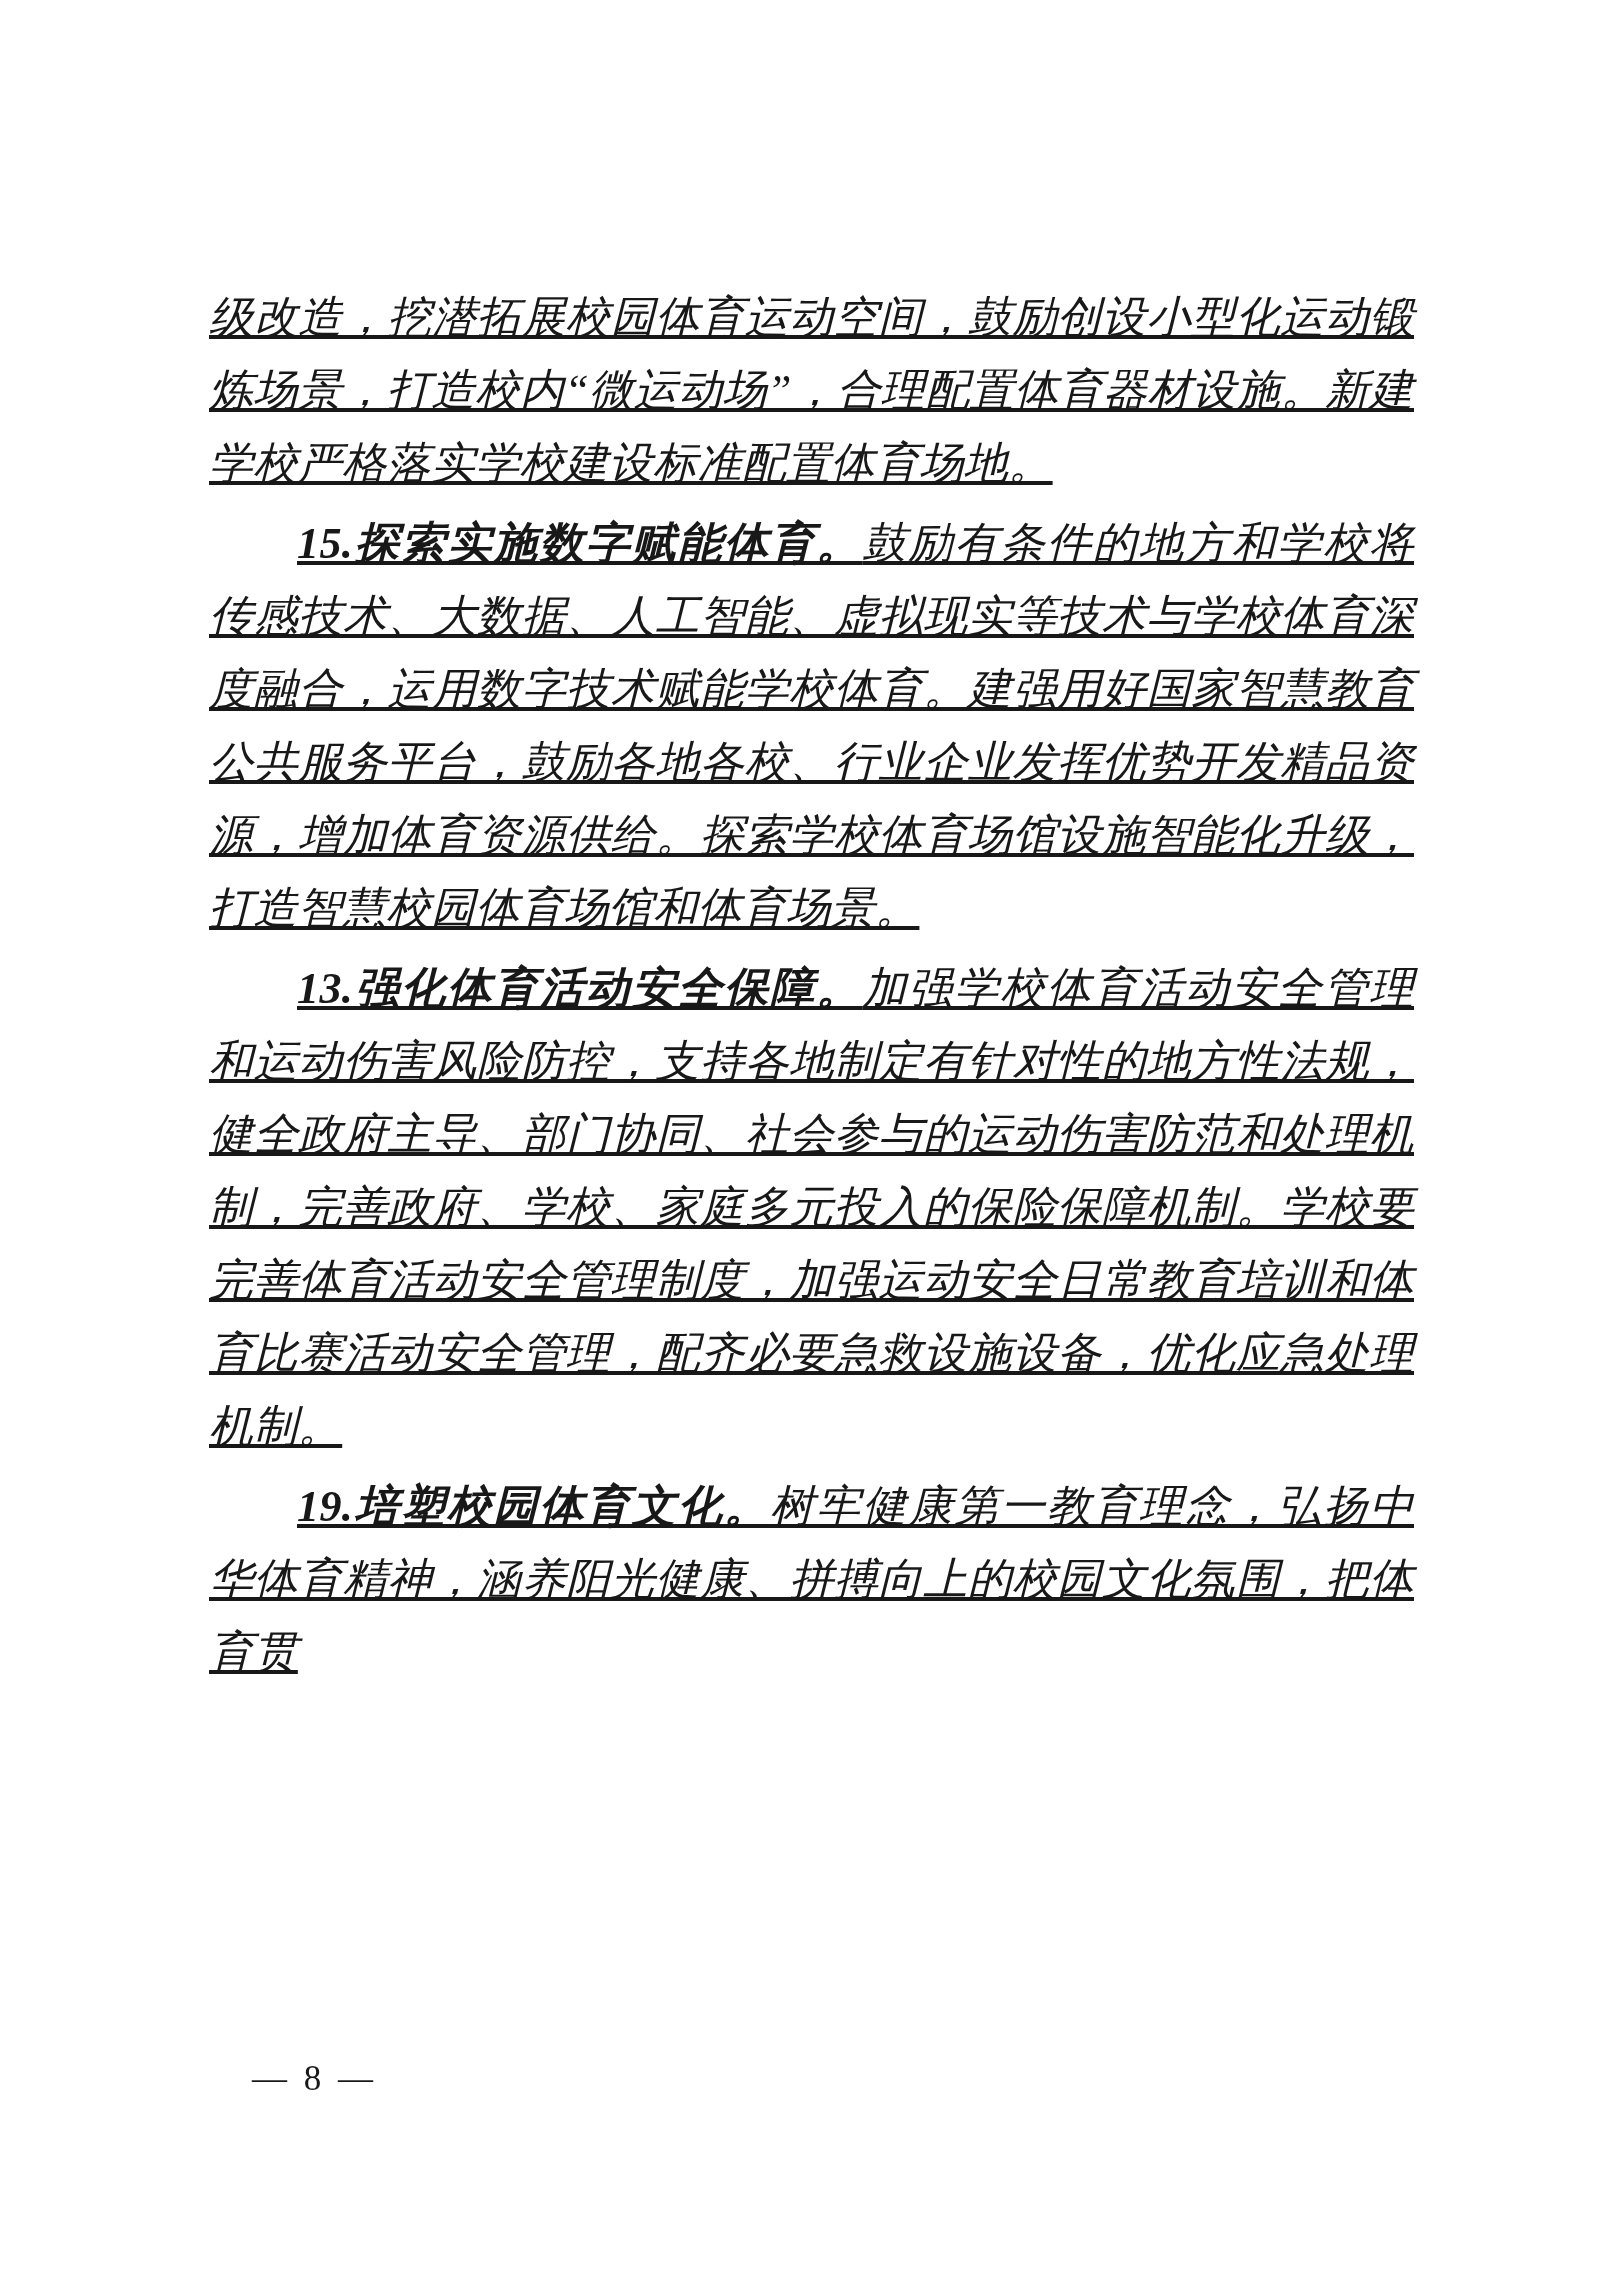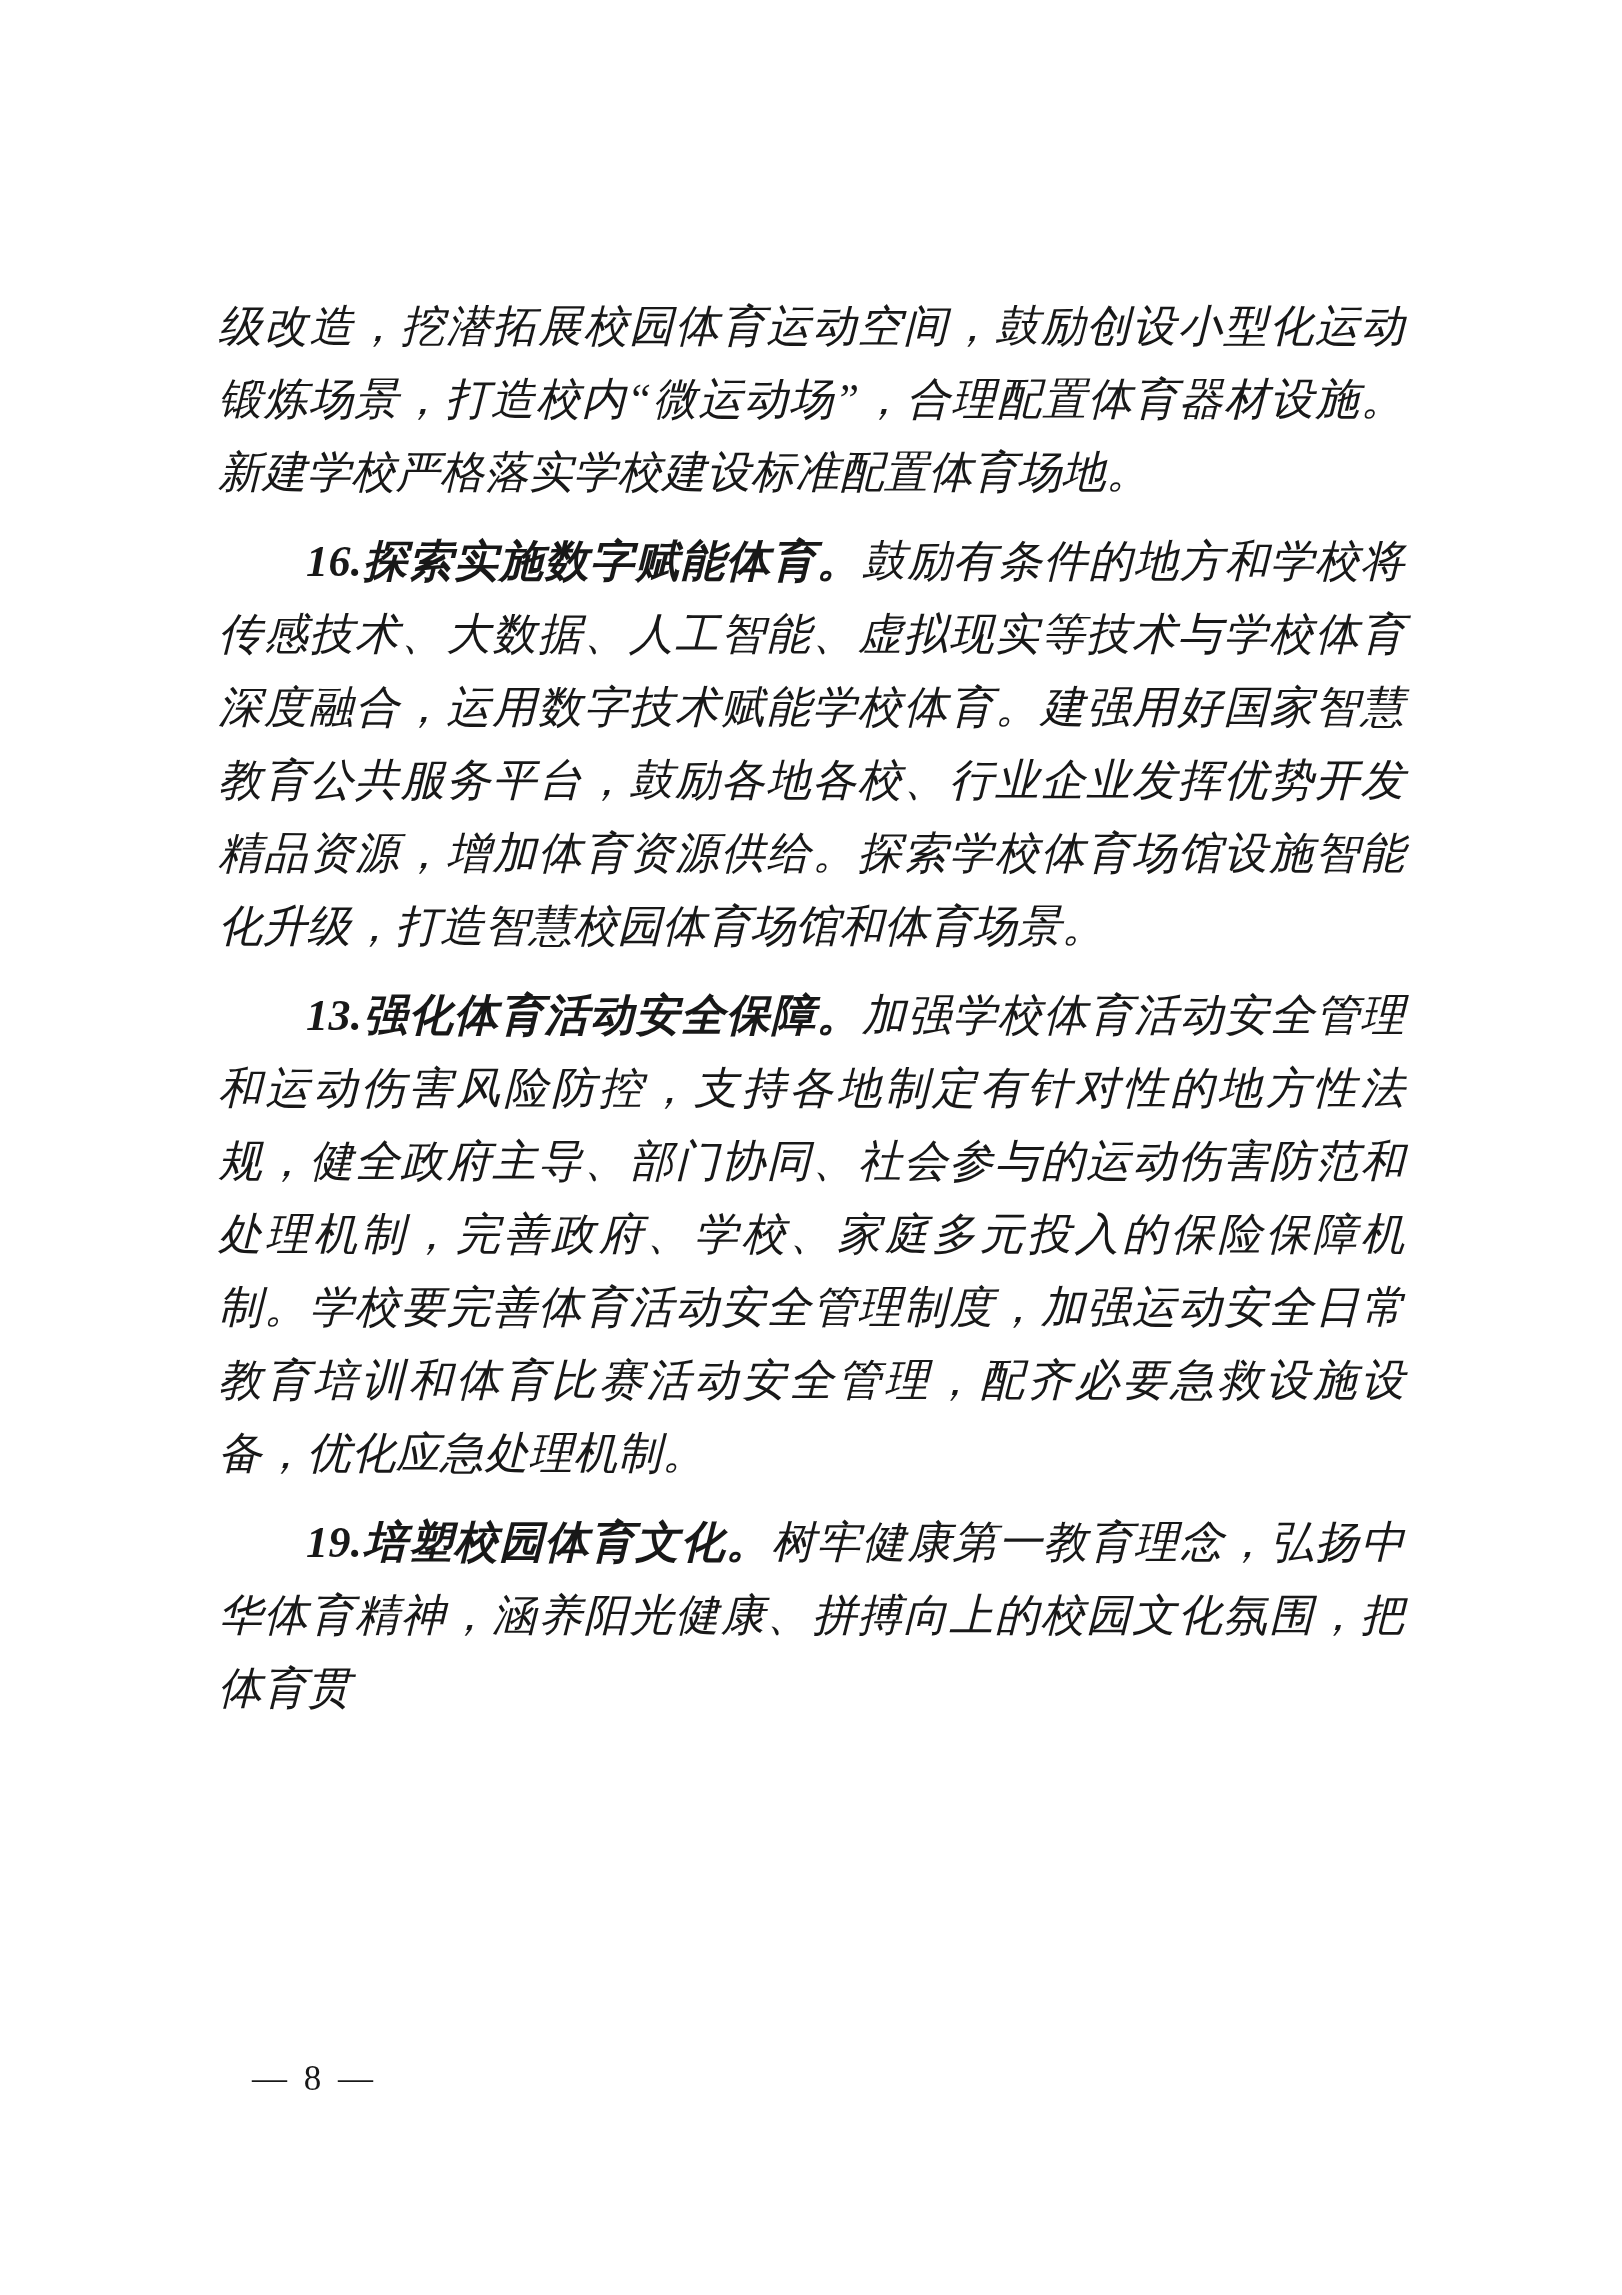--- a/index.html
+++ b/index.html
@@ -22,25 +22,26 @@
     top: 274px;
     width: 1219px;
     color: #181818;
     font-size: 44px;
     line-height: 73px;
     text-align: justify;
     text-justify: inter-character;
     letter-spacing: 0.4px;
   }
   .para {
-    margin: 16px;
+    margin: 7px;
     padding: 0;
     text-indent: 2em;
     font-style: italic; 
     font-weight: 400;
+    text-decoration: underline;
   }
   .para.continuation {
     text-indent: 0;
   }
   .para .lead {
     font-weight: 700;
     font-style: italic;
   }
   .para.section-heading {
     font-weight: 700;
@@ -56,19 +57,19 @@
     font-style: normal;
     white-space: pre;
   }
 </style>
 </head>
 <body>
 
 <div class="page">
   <main class="text-block" id="paragraph-container">
       <p class="para continuation"><span>级改造，挖潜拓展校园体育运动空间，鼓励创设小型化运动锻炼场景，打造校内“微运动场”，合理配置体育器材设施。新建学校严格落实学校建设标准配置体育场地。</span></p>
-      <p class="para numbered"><span class="lead">16.探索实施数字赋能体育。</span><span>鼓励有条件的地方和学校将传感技术、大数据、人工智能、虚拟现实等技术与学校体育深度融合，运用数字技术赋能学校体育。建强用好国家智慧教育公共服务平台，鼓励各地各校、行业企业发挥优势开发精品资源，增加体育资源供给。探索学校体育场馆设施智能化升级，打造智慧校园体育场馆和体育场景。</span></p>
+      <p class="para numbered"><span class="lead">15.探索实施数字赋能体育。</span><span>鼓励有条件的地方和学校将传感技术、大数据、人工智能、虚拟现实等技术与学校体育深度融合，运用数字技术赋能学校体育。建强用好国家智慧教育公共服务平台，鼓励各地各校、行业企业发挥优势开发精品资源，增加体育资源供给。探索学校体育场馆设施智能化升级，打造智慧校园体育场馆和体育场景。</span></p>
       <p class="para numbered"><span class="lead">13.强化体育活动安全保障。</span><span>加强学校体育活动安全管理和运动伤害风险防控，支持各地制定有针对性的地方性法规，健全政府主导、部门协同、社会参与的运动伤害防范和处理机制，完善政府、学校、家庭多元投入的保险保障机制。学校要完善体育活动安全管理制度，加强运动安全日常教育培训和体育比赛活动安全管理，配齐必要急救设施设备，优化应急处理机制。</span></p>
       <p class="para numbered"><span class="lead">19.培塑校园体育文化。</span><span>树牢健康第一教育理念，弘扬中华体育精神，涵养阳光健康、拼搏向上的校园文化氛围，把体育贯</span></p>
     </main>
   <div class="footer-pagenum">— 8 —</div>
 </div>
 
 
 </body></html>

